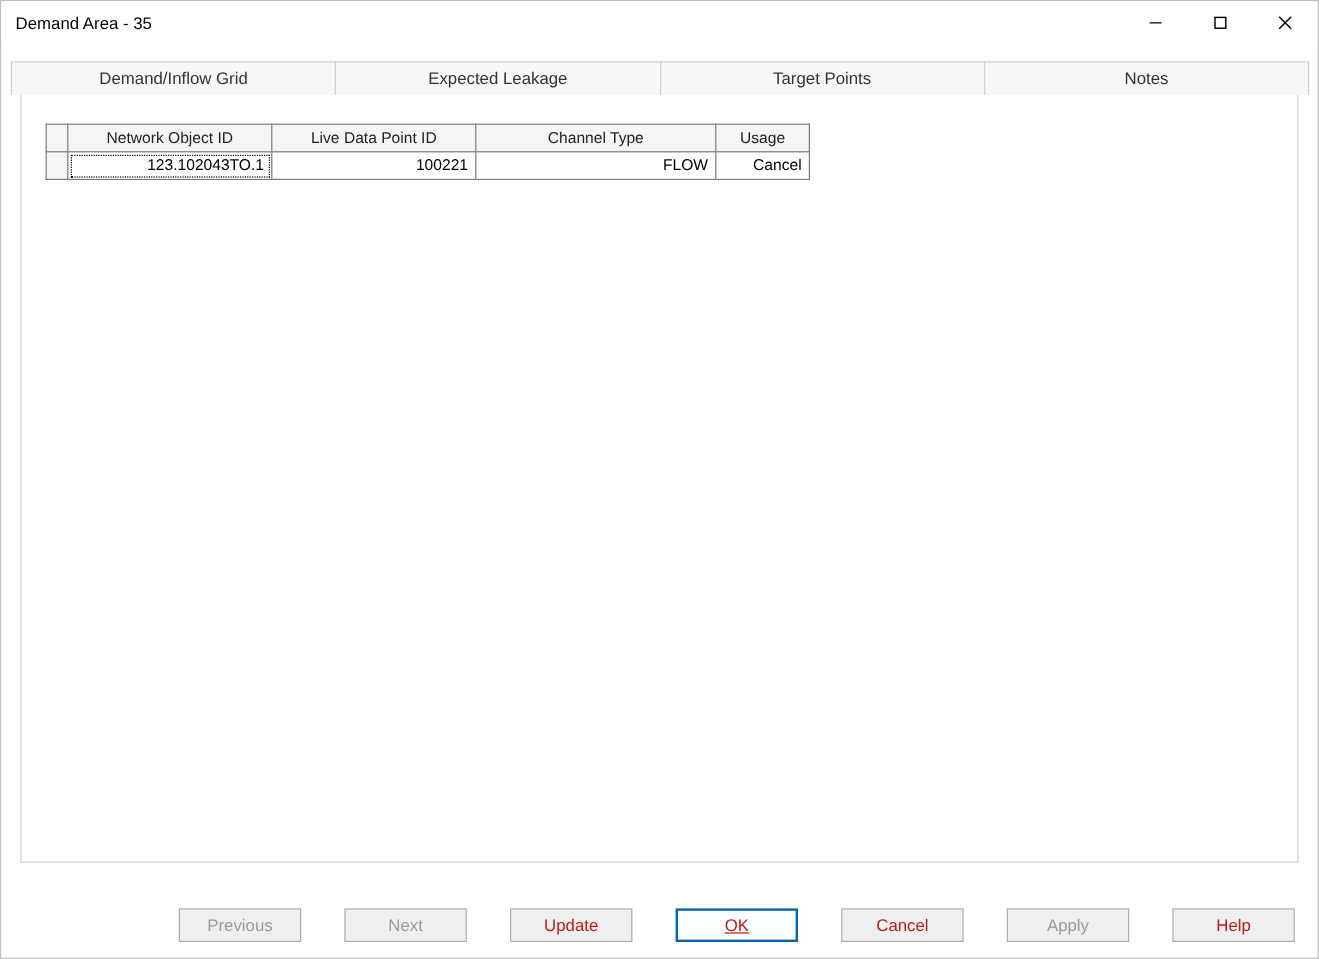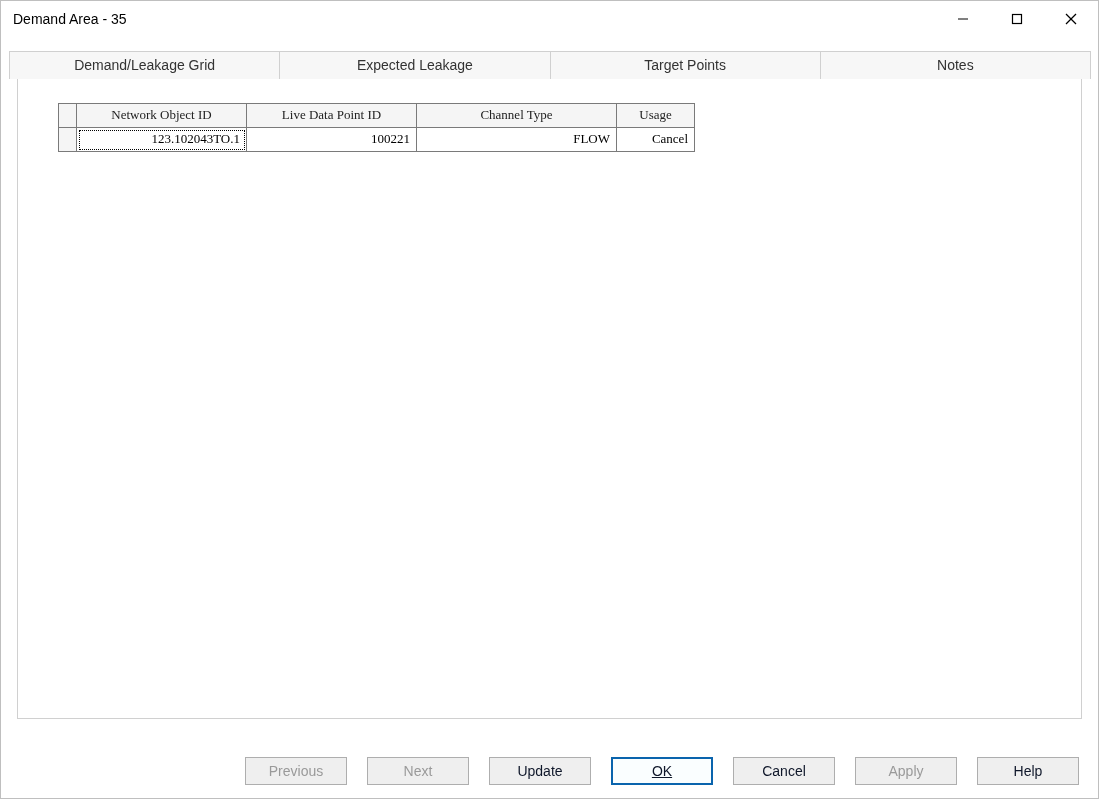--- a/index.html
+++ b/index.html
@@ -79,22 +79,21 @@
     border-bottom-color: #ffffff;
   }
 
   
   .content {
     border: 1px solid #d0d0d0;
     border-top: none;
     margin: 0 8px;
     height: 640px;
     background: #fff;
-    padding: 24px 40px;
-    font-family: Liberation Serif, serif;
+    padding: 24px 20px;
   }
 
   
   table.grid {
     border-collapse: collapse;
   }
   table.grid th, table.grid td {
     border: 1px solid #7a7a7a;
     font-size: 13px;
     padding: 3px 6px 4px 6px;
@@ -120,29 +119,29 @@
   .col-ldp    { width: 170px; }
   .col-chan   { width: 200px; }
   .col-usage  { width: 78px; }
 
   
   .button-bar {
     position: absolute;
     bottom: 14px;
     right: 20px;
     display: flex;
-    gap: 20px;
+    gap: 36px;
   }
   .btn {
     width: 102px;
     height: 28px;
     border: 1px solid #aeaeae;
     background: #efefef;
     font-size: 14px;
-    color: #0f172a;
+    color: #b91c1c;
     display: flex;
     align-items: center;
     justify-content: center;
   }
   .btn.disabled {
     color: #9a9a9a;
     background: #efefef;
   }
   .btn.default {
     border: 2px solid #0a64ad;
@@ -170,21 +169,21 @@
       <svg width="12" height="12">
           <line x1="1" y1="1" x2="11" y2="11" stroke="#000" stroke-width="1.2"></line>
           <line x1="11" y1="1" x2="1" y2="11" stroke="#000" stroke-width="1.2"></line>
         </svg>
     </div>
   </div>
 </div>
 
 <div class="tabs-wrap">
   <div class="tab-row">
-    <div class="tab">Demand/Leakage Grid</div>
+    <div class="tab">Demand/Inflow Grid</div>
     <div class="tab">Expected Leakage</div>
     <div class="tab">Target Points</div>
     <div class="tab">Notes</div>
   </div>
 
   <div class="content">
     <table class="grid">
       <thead>
         <tr>
           <th class="row-handle"></th>

